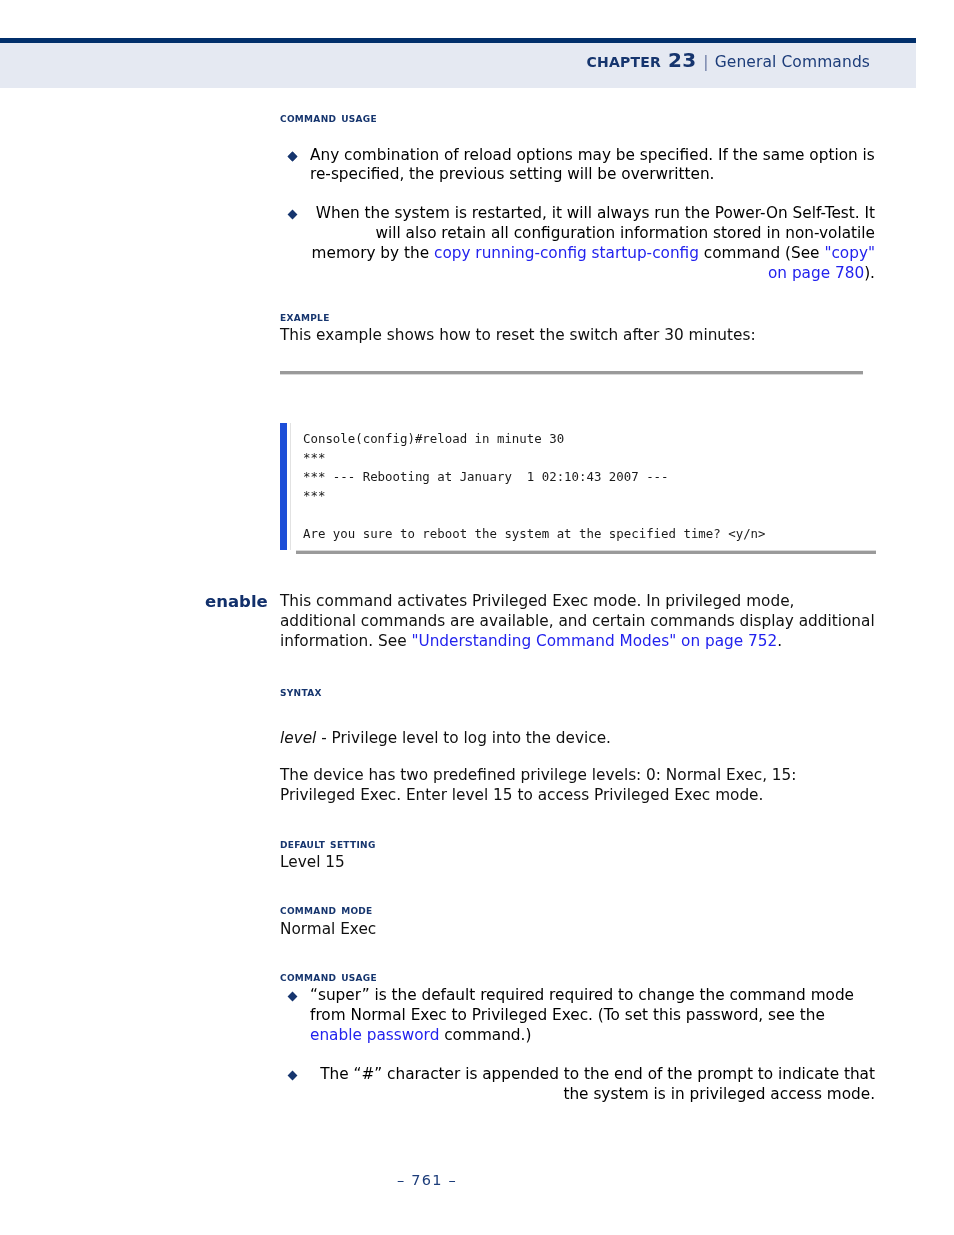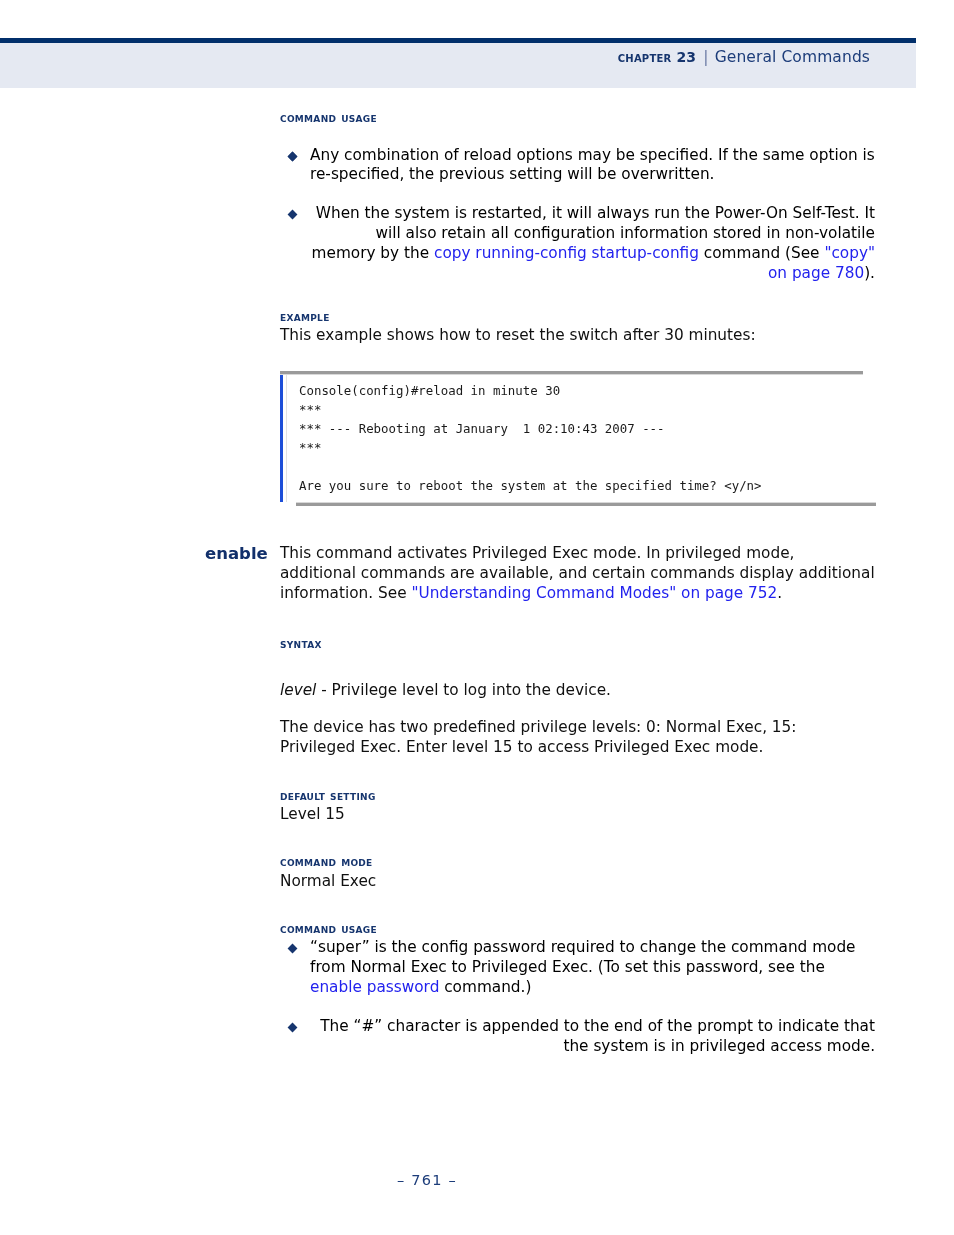--- a/index.html
+++ b/index.html
@@ -42,21 +42,21 @@
   .header-text {
     color: #1d3d7a;
     font-size: 15.5px;
     white-space: nowrap;
     letter-spacing: 0.1px;
   }
   .header-chapter {
     font-weight: bold;
     font-variant: small-caps;
     text-transform: lowercase;
-    font-size: 14px;
+    font-size: 20px;
     color: #16356e;
     letter-spacing: 0.2px;
     text-align: center;
   }
   .header-chapter::first-letter { font-size: 16.5px; }
   .header-sep {
     color: #6b7ba4;
     padding: 0 6px 0 7px;
   }
   .header-title {
@@ -146,21 +146,22 @@
   }
   .console-top {
     height: 3px;
     background: #9a9a9a;
     border-bottom: 1px solid #d8d8d8;
     width: 583px;
   }
   .console-body {
     position: relative;
     padding: 7px 0 6px 16px;
-    border-left: 3px solid #1d4ed8;
+    border-left: 7px solid #1d4ed8;
+    margin-top: 48px;
   }
   .console-body::after {
     content: "";
     position: absolute;
     left: 3px;
     top: 0;
     bottom: 0;
     width: 1px;
     background: #e2e2e2;
   }
@@ -297,21 +298,21 @@
   </div>
 
   <div style="height:29px"></div>
 
   <div class="body-col">
     <h3 class="sec">Command Usage</h3>
 
     <ul class="bullets">
       <li>
         <span class="diamond"></span>
-        <span>“super” is the config password required to change the command mode from Normal Exec to Privileged Exec. (To set this password, see the </span><a class="xref" href="#">enable password</a><span> command.)</span>
+        <span>“super” is the default required required to change the command mode from Normal Exec to Privileged Exec. (To set this password, see the </span><a class="xref" href="#">enable password</a><span> command.)</span>
       </li>
       <li>
         <span class="diamond"></span>
         <span>The “#” character is appended to the end of the prompt to indicate that the system is in privileged access mode.</span>
       </li>
     </ul>
   </div>
 
 </div>
 

